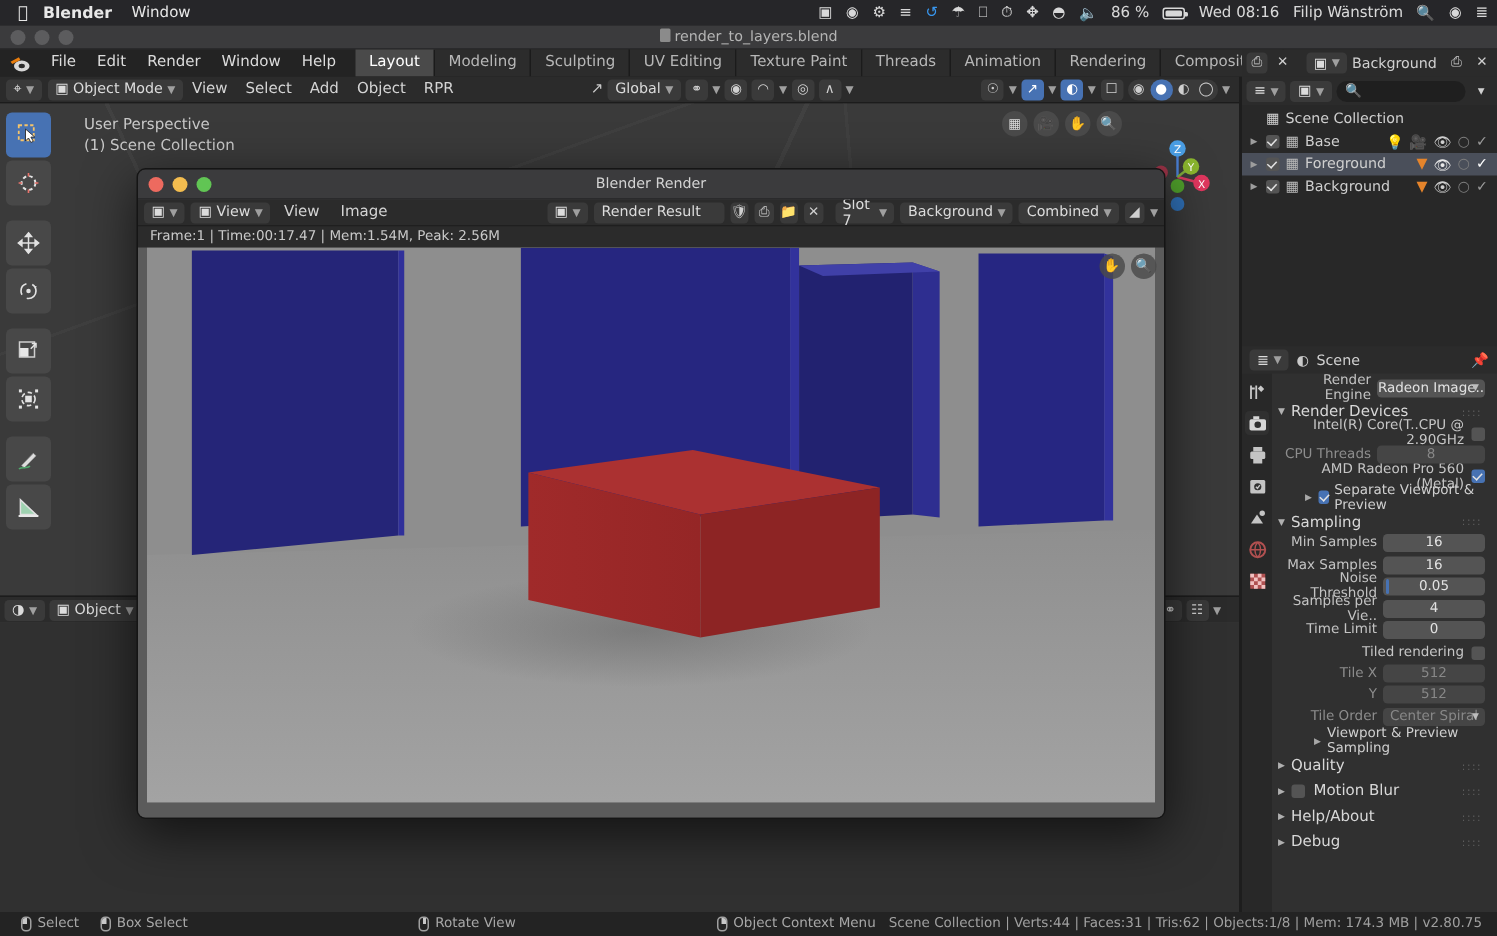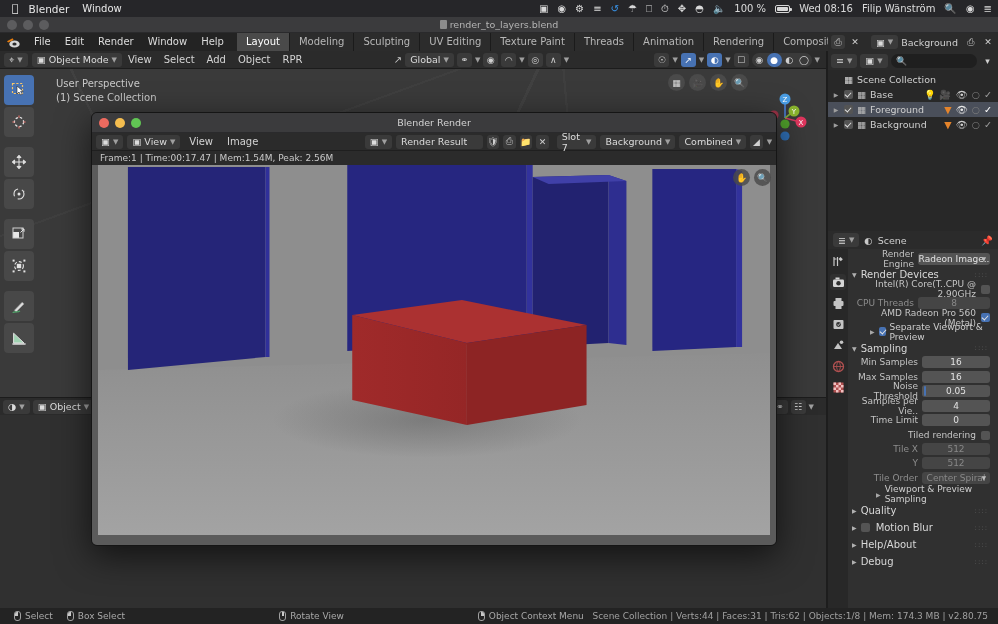--- a/index.html
+++ b/index.html
@@ -12,21 +12,21 @@
   }
   #app { position: relative; width: 998px; height: 624px; }
 
   
   .macbar {
     position: absolute; left: 0; top: 0; width: 998px; height: 17px;
     background: #262629; display: flex; align-items: center;
     font-size: 10px; color: #e8e8e8; padding: 0 6px;
   }
   .macbar .apple { font-size: 11px; margin: 0 10px 0 6px; line-height: 1; }
-  .macbar .bold { font-weight: normal; font-size: 10.5px; margin-right: 13px; }
+  .macbar .bold { font-weight: bold; font-size: 10.5px; margin-right: 13px; }
   .macbar .mi { margin-right: 13px; font-size: 10px; }
   .macbar .spacer { flex: 1; }
   .macbar .tray { display: flex; align-items: center; gap: 9px; }
   .macbar .tray .g { font-size: 10px; opacity: .92; display:inline-block; }
   .batt {
     display:inline-block; width:15px; height:8px; border:1px solid #d8d8d8;
     border-radius:2px; position:relative; vertical-align:middle;
   }
   .batt:after{content:"";position:absolute;right:-3px;top:2px;width:2px;height:3px;background:#d8d8d8;border-radius:0 1px 1px 0;}
   .batt i{position:absolute;left:1px;top:1px;bottom:1px;width:11px;background:#d8d8d8;border-radius:1px;}
@@ -277,21 +277,21 @@
       <span class="g">◉</span>
       <span class="g">⚙</span>
       <span class="g">≡</span>
       <span class="g" style="color:#3aa0ff">↺</span>
       <span class="g">☂</span>
       <span class="g">⎕</span>
       <span class="g">⏱</span>
       <span class="g">✥</span>
       <span class="g">◓</span>
       <span class="g">🔈</span>
-      <span class="g">100 %</span>
+      <span class="g">86 %</span>
       <span class="batt">
           <i></i>
         </span>
       <span class="g">Wed 08:16</span>
       <span class="g">Filip Wänström</span>
       <span class="g">🔍</span>
       <span class="g">◉</span>
       <span class="g">≣</span>
     </span>
   </div>

